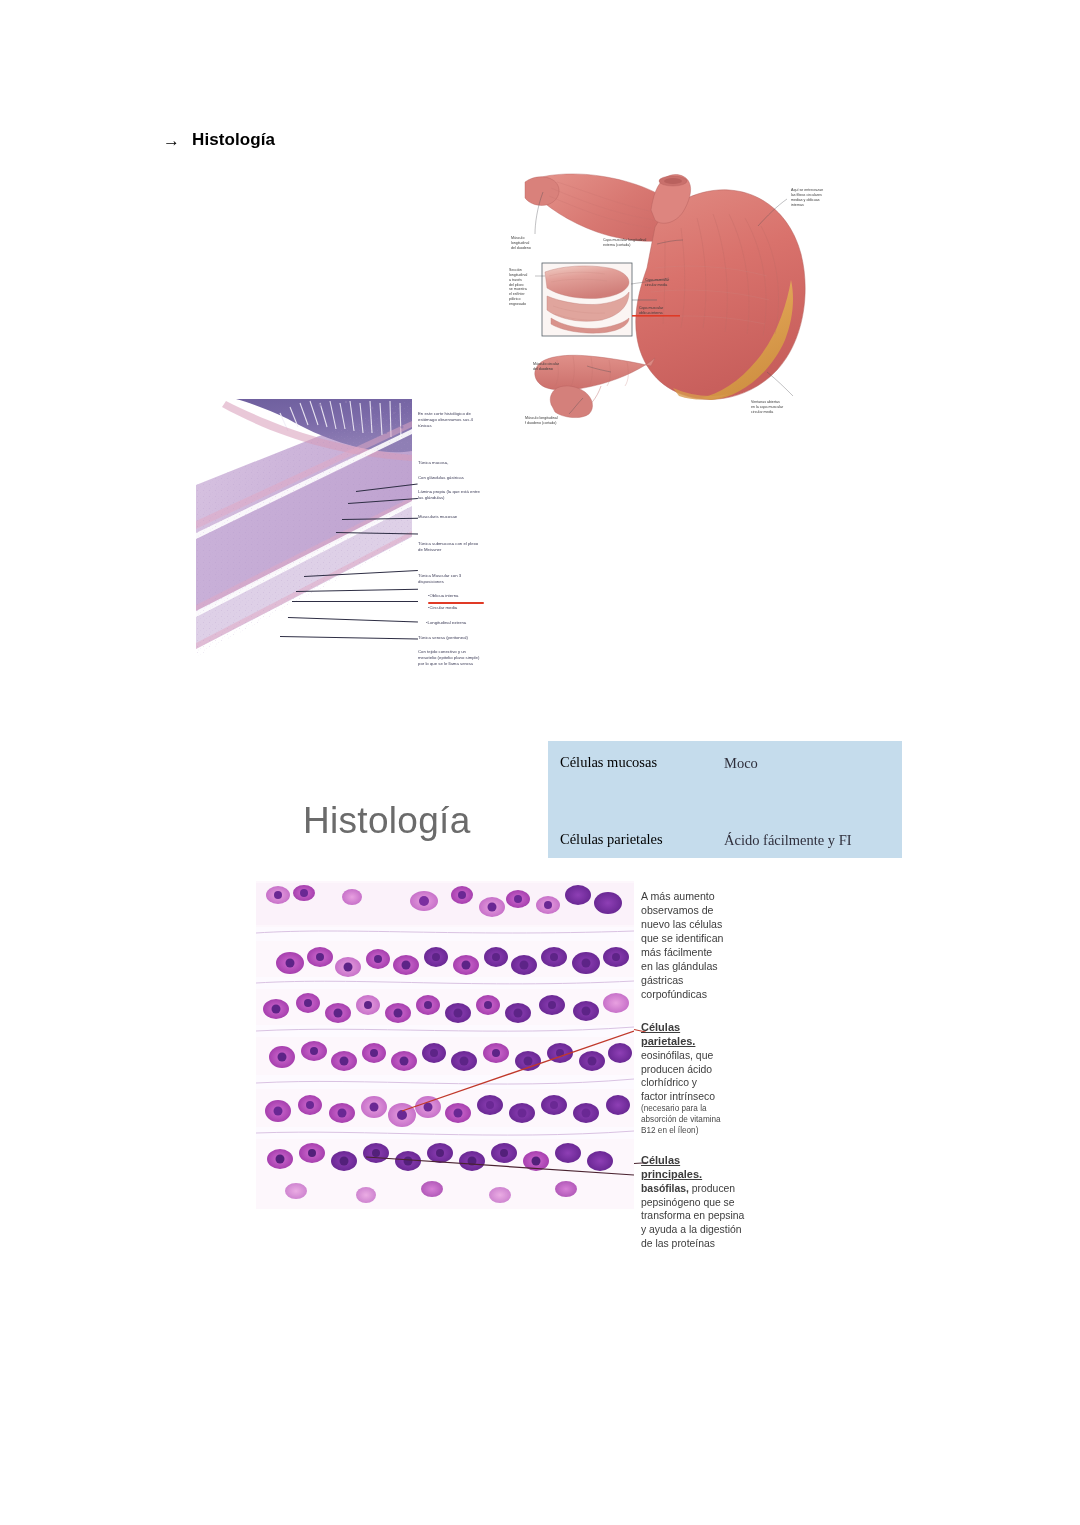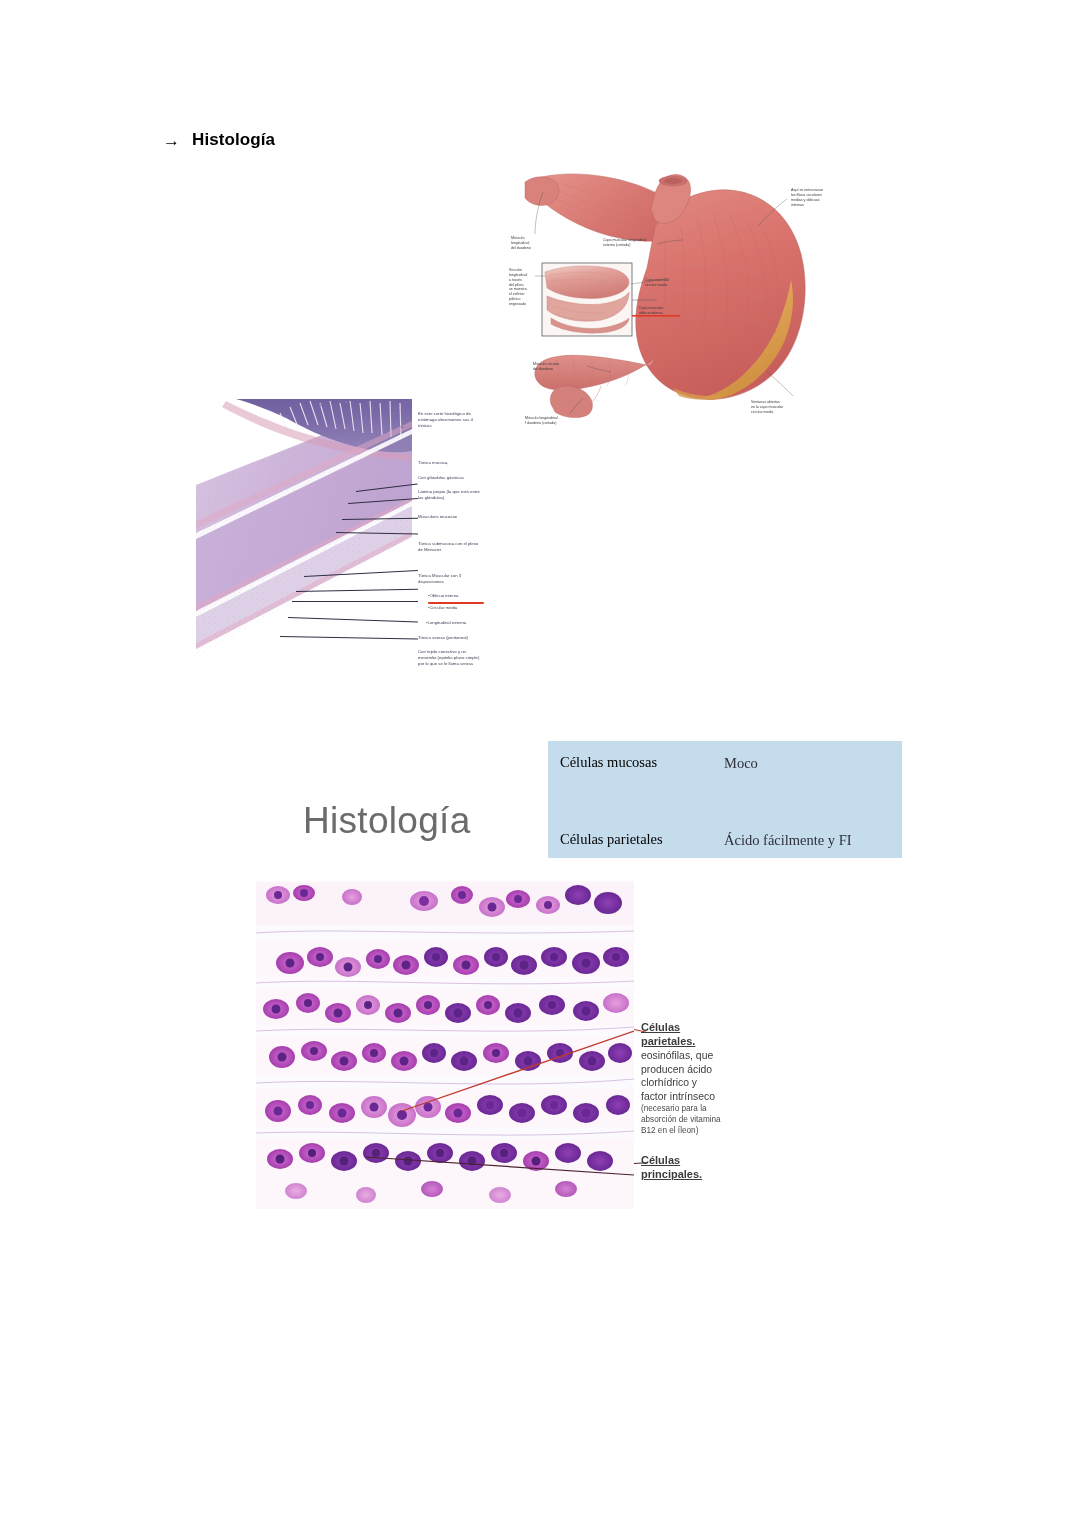--- a/index.html
+++ b/index.html
@@ -690,31 +690,46 @@
       </g>
 
       <line x1="146" y1="230" x2="378" y2="150" stroke="#c0392b" stroke-width="1.3"></line>
       <line x1="110" y1="276" x2="378" y2="294" stroke="#4a2330" stroke-width="1.2"></line>
     </svg>
   </div>
 
   <div class="pointer-red" style="left:634px; top:1029px; width:12px; transform:rotate(12deg);"></div>
   <div class="pointer-dark" style="left:634px; top:1163px; width:12px; transform:rotate(-4deg);"></div>
 
+  <div class="histo2-annot" style="top:890px;">
+    <div class="p-intro">A más aumento
+observamos de
+nuevo las células
+que se identifican
+más fácilmente
+en las glándulas
+gástricas
+corpofúndicas</div>
+  </div>
 
   <div class="histo2-annot" style="top:1020px;">
     <span class="hd">Células
 parietales.</span>
     <span class="bd">eosinófilas, que
 producen ácido
 clorhídrico y
 factor intrínseco</span>
     <span class="sm">(necesario para la
 absorción de vitamina
 B12 en el íleon)</span>
   </div>
 
   <div class="histo2-annot" style="top:1153px;">
     <span class="hd">Células
 principales.</span>
+    <span class="bd"><b>basófilas,</b><span> producen
+pepsinógeno que se
+transforma en pepsina
+y ayuda a la digestión
+de las proteínas</span></span>
   </div>
 
 </div>
 
 </body></html>

